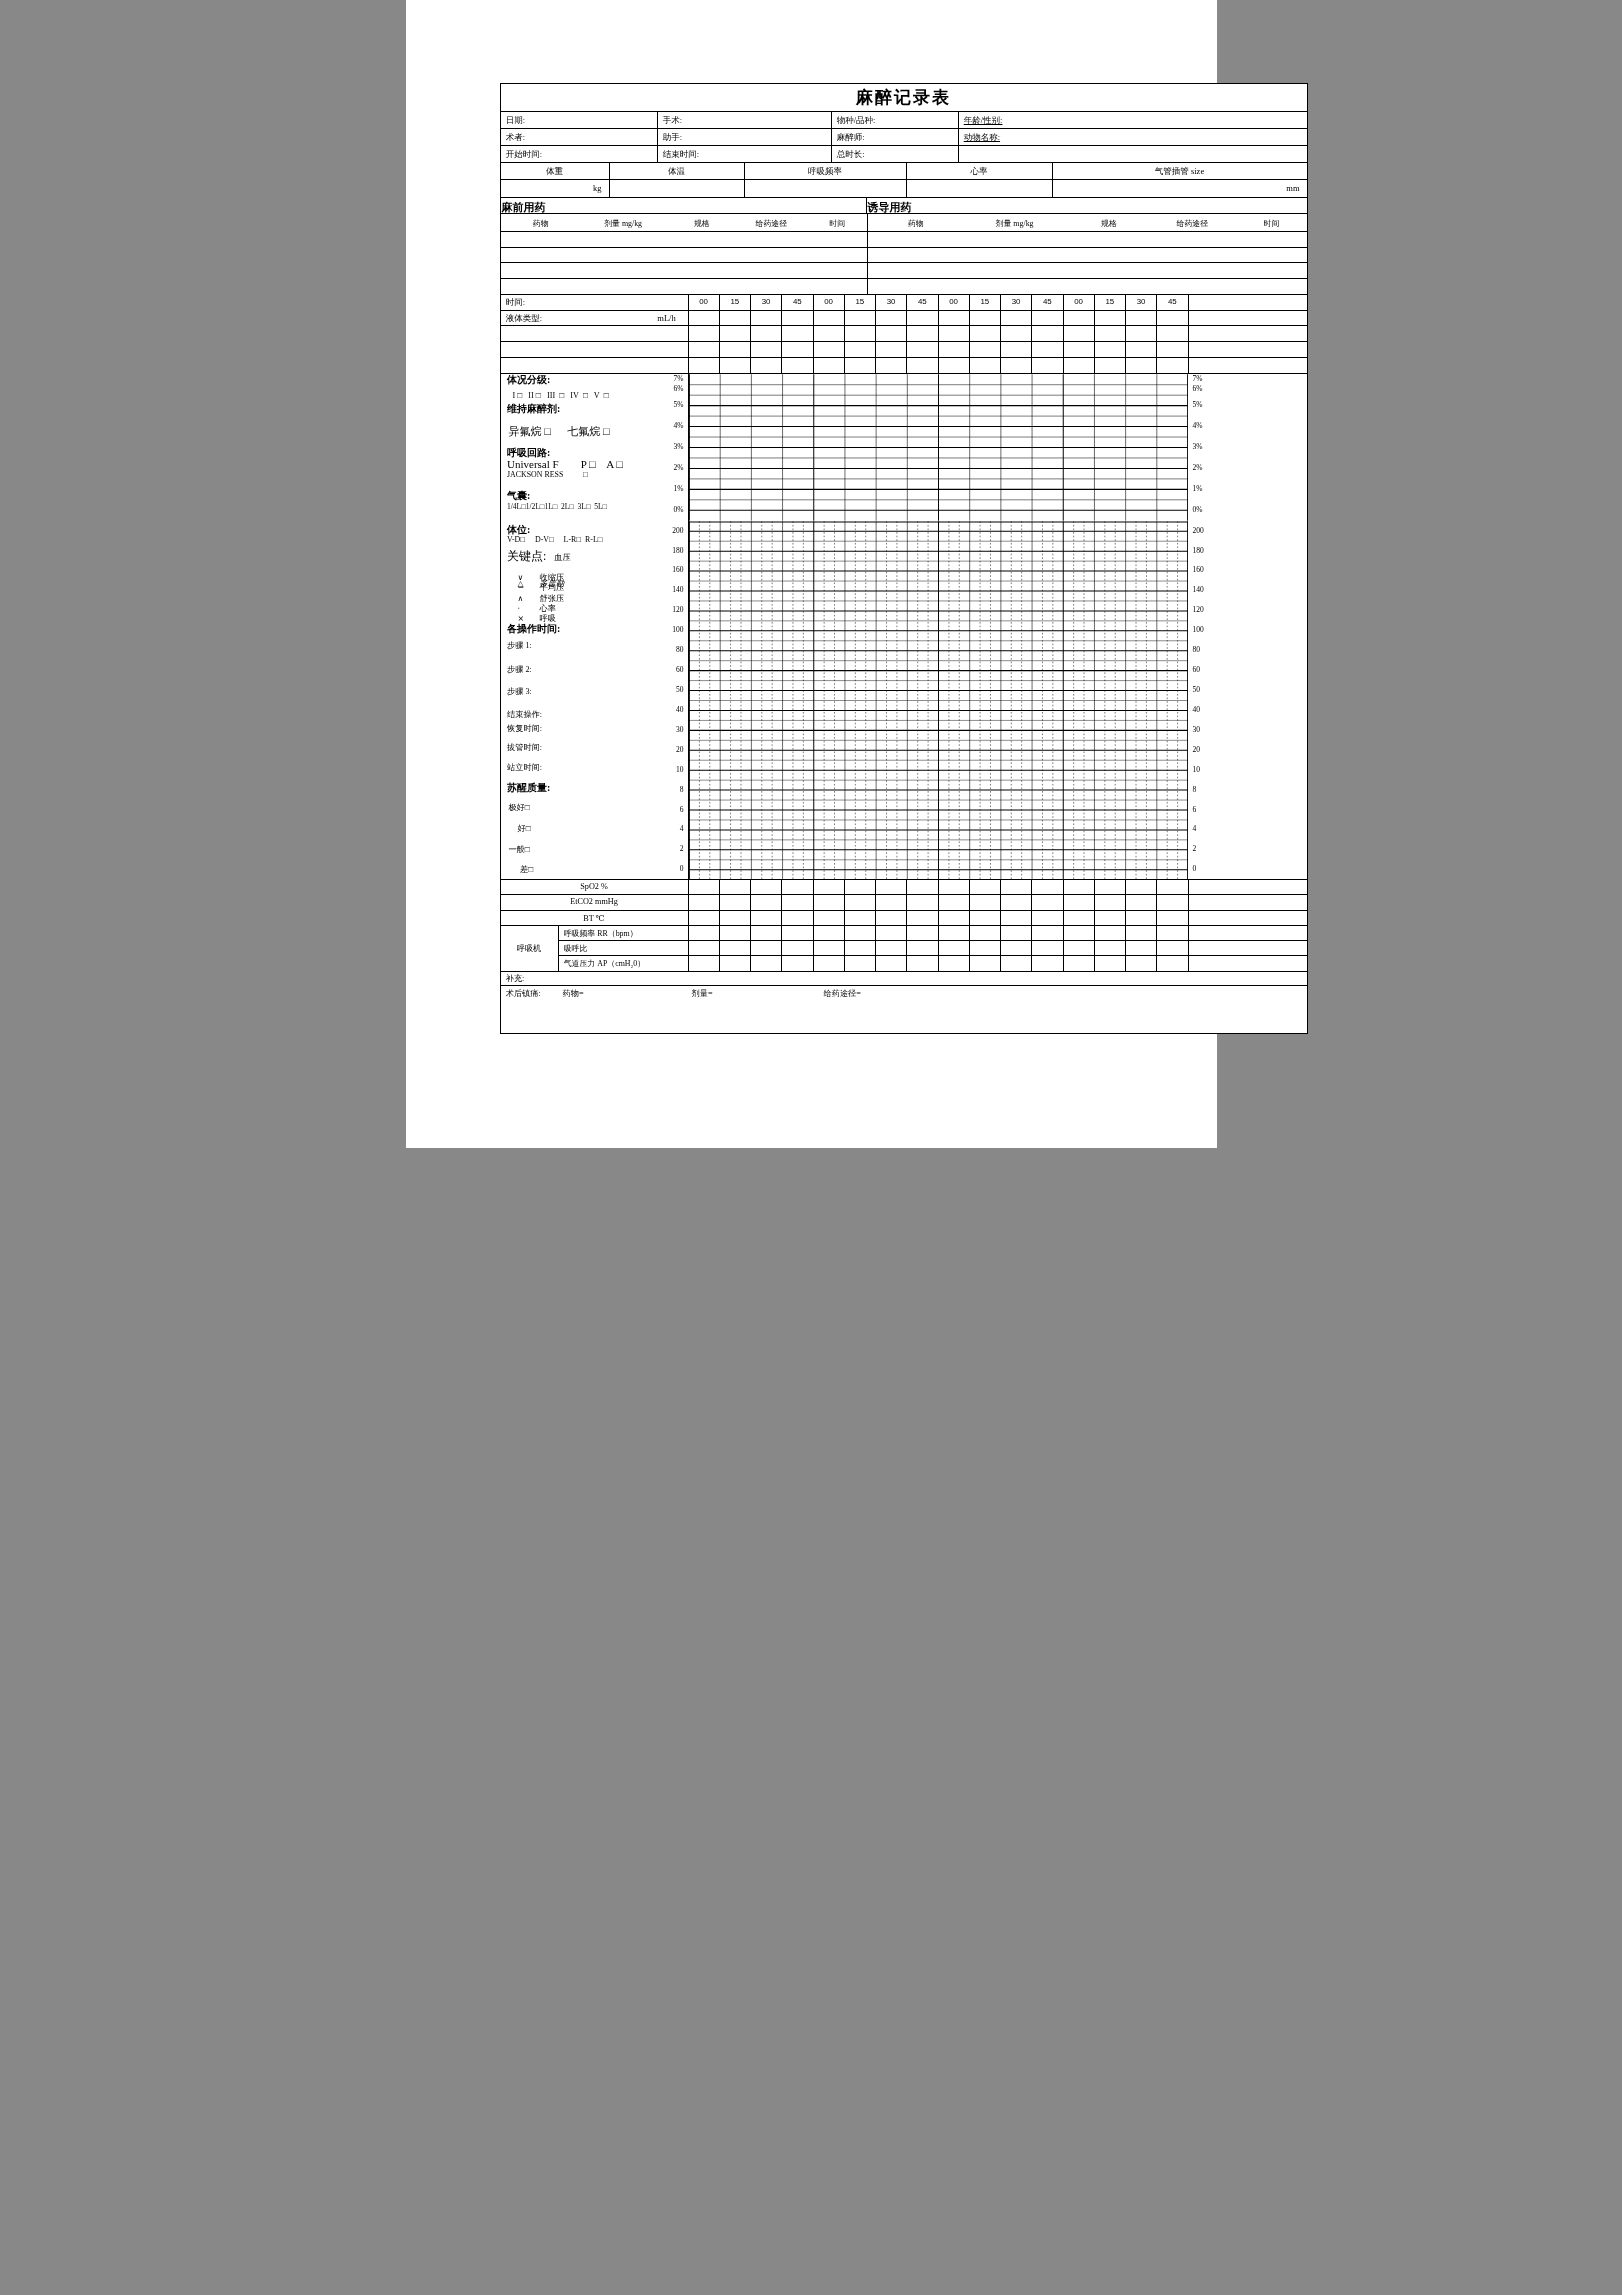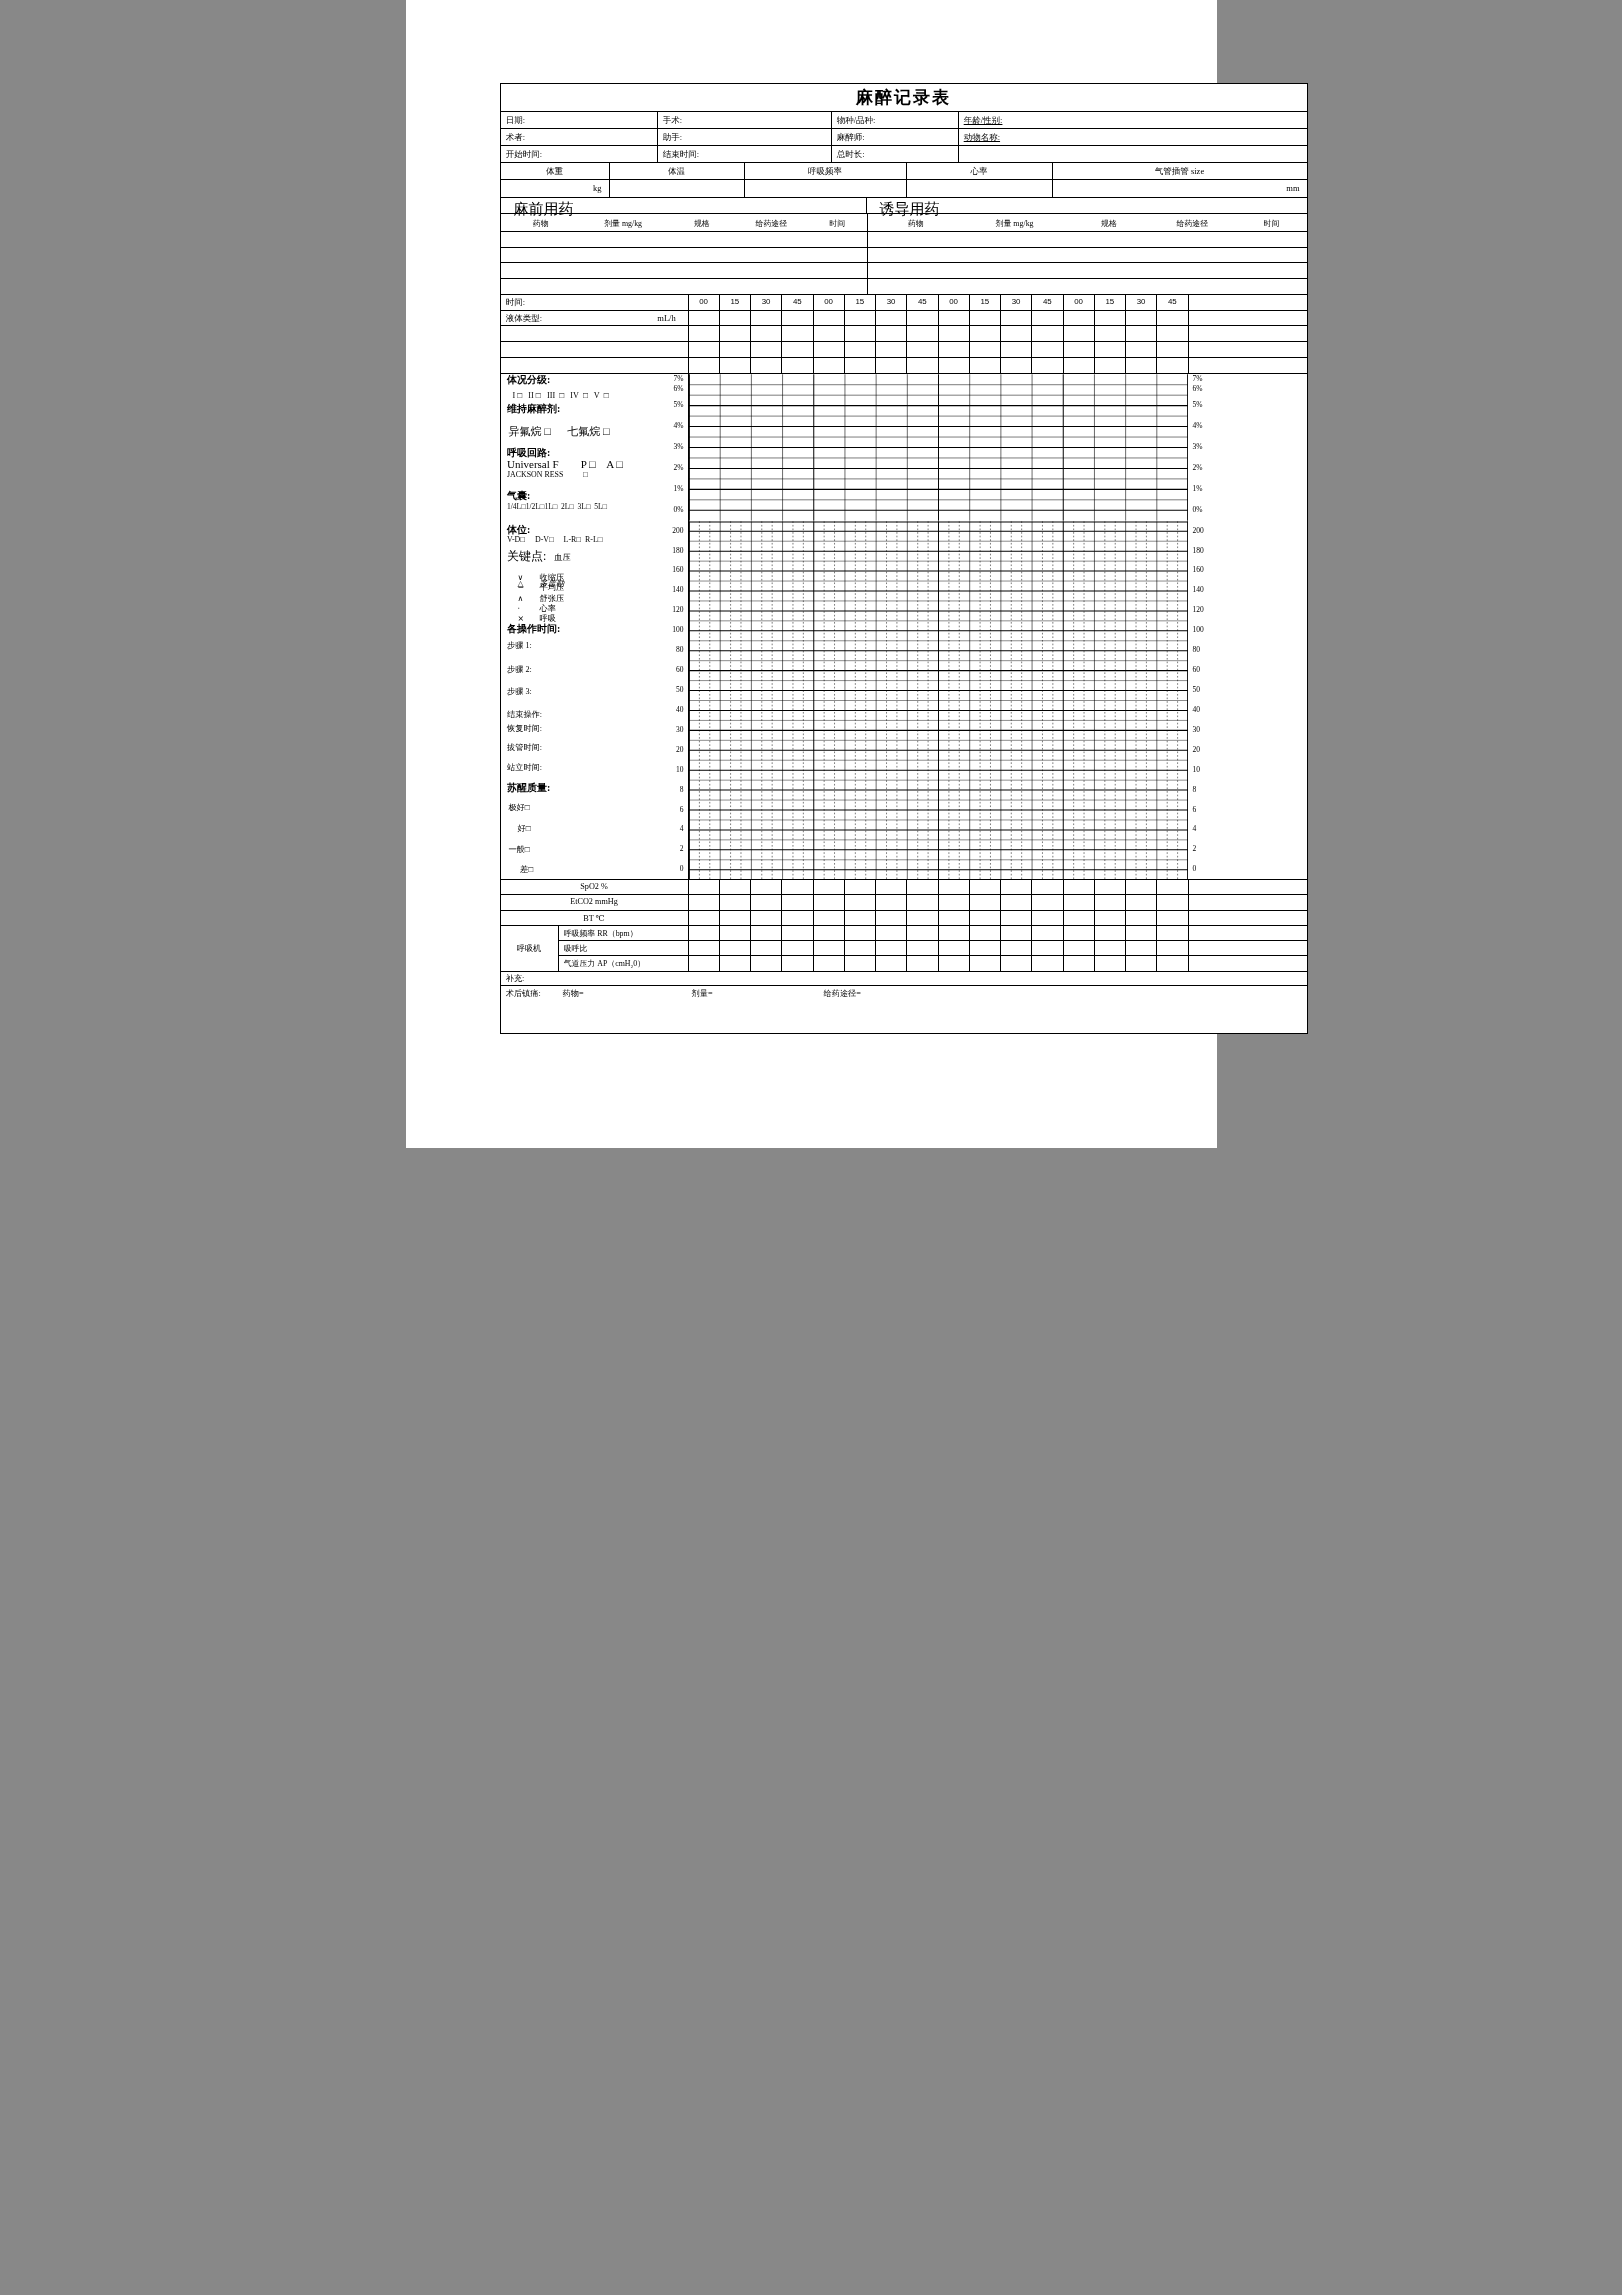--- a/index.html
+++ b/index.html
@@ -14,21 +14,21 @@
   
   .info .c{box-sizing:border-box;padding:2.6px 0 0 5.2px;font-size:8.5px;}
   .info .c+.c{border-left:0.7px solid #000;}
   .i1{width:156px;} .i2{width:174px;} .i3{width:127px;} .i4{flex:1;text-decoration:underline;}
   
   .vit .c{box-sizing:border-box;text-align:center;font-size:8.5px;padding-top:2.6px;}
   .vit .c+.c{border-left:0.7px solid #000;}
   .v1{width:108px;} .v2{width:135px;} .v3{width:162px;} .v4{width:146px;} .v5{flex:1;}
   .unit{text-align:right !important;padding-right:7px;padding-top:3.9px;}
   
-  .medt .half{box-sizing:border-box;padding:2px 0 0 13px;font-weight:normal;font-size:15px;}
+  .medt .half{box-sizing:border-box;padding:2px 0 0 1px;font-weight:bold;font-size:11px;}
   .mh-l{width:366px;border-right:1px solid #000;} .mh-r{flex:1;}
   .medc .half{position:relative;}
   .medc span{position:absolute;top:3.9px;transform:translateX(-50%);font-size:7.9px;white-space:nowrap;}
   #drug-rows{height:63px;display:flex;flex-direction:column;}
   .drug-row{flex:1;display:flex;border-bottom:1px solid #000;box-sizing:border-box;}
   .drug-row:last-child{border-bottom:1.3px solid #000;}
   
   .lab{width:188px;box-sizing:border-box;border-right:1px solid #000;font-size:8.5px;padding:2px 0 0 5.2px;}
   .gw{width:499px;display:flex;box-sizing:border-box;}
   .gw .cell{flex:1;border-left:0.7px solid #000;box-sizing:border-box;text-align:center;font-size:7.9px;

